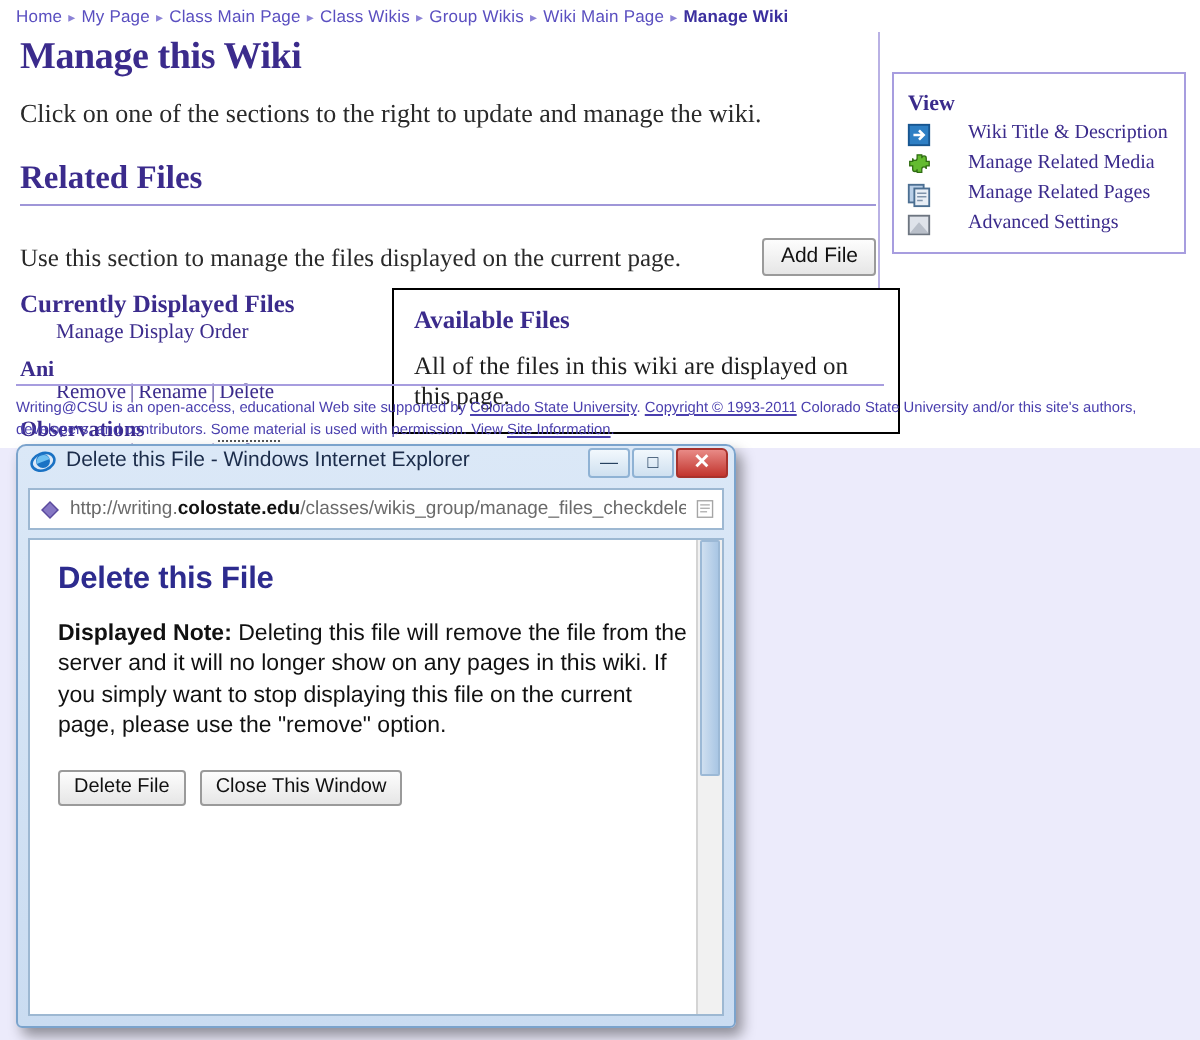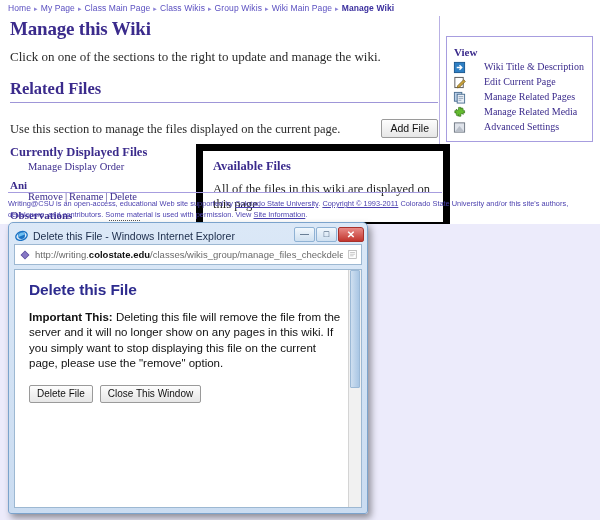--- a/index.html
+++ b/index.html
@@ -98,21 +98,21 @@
   }
   .file-actions a { color:#3b2b8c; text-decoration:none; }
   .file-actions .pipe { color:#3b2b8c; margin:0 2px; }
   .file-actions a.focused {
     outline:1px dotted #555; padding:0 1px;
   }
 
   
   #available-box {
     position:absolute; left:186px; top:-1px; width:254px;
-    border:7px solid #000000;
+    border:1px solid #000000;
     background:#fff;
     padding:8px 10px 10px 10px;
   }
   #available-box h3 { margin:0; font-size:12.5px; font-weight:bold; color:#3b2b8c; }
   #available-box p  { margin:8px 0 0 0; font-size:12.5px; color:#1f1f1f; }
 
   
   #view-panel {
     position:absolute; right:7px; top:36px; width:147px;
     border:1px solid #a79ddf; background:#fff;
@@ -152,21 +152,21 @@
     width:360px; height:292px;
     background:linear-gradient(#dbe8f7,#cadcf1);
     border:1px solid #7ba3cc;
     border-radius:5px 5px 3px 3px;
     padding:1px;
     box-shadow:3px 4px 7px rgba(0,0,0,0.40);
   }
   #ie-inner { width:100%; height:100%; position:relative; }
 
   #ie-titlebar {
-    height:19px; display:flex; align-items:flex-end;
+    height:19px; display:flex; align-items:flex-start;
     padding:0 2px 1px 5px; gap:5px;
   }
   #ie-logo { width:13px; height:13px; flex:0 0 13px; }
   #ie-title {
     font-family:"Liberation Sans", sans-serif;
     font-size:10.5px; color:#1b2c4a; font-weight:normal;
     flex:1; white-space:nowrap; overflow:hidden;
   }
   .wbtns { display:flex; gap:1px; align-items:center; }
   .wbtn {
@@ -280,38 +280,31 @@
     <div id="view-items">
         <div class="vitem">
           <svg class="vicon" viewBox="0 0 14 14">
             <rect x="1.5" y="1.5" width="11" height="11" fill="#2e7fc4" stroke="#17558f"></rect>
             <path d="M4 7h5M7 4.5 9.5 7 7 9.5" stroke="#fff" stroke-width="1.4" fill="none"></path>
           </svg>
           <span class="vlabel">Wiki Title &amp; Description</span>
         </div>
         <div class="vitem">
           <svg class="vicon" viewBox="0 0 14 14">
-            <rect x="2" y="1.5" width="9" height="11" fill="#fff" stroke="#555"></rect>
-            <path d="M5 10.5 11.5 4l1.8 1.8L6.8 12.3l-2.3.5z" fill="#c8a23c" stroke="#6a5216" stroke-width=".7"></path>
+            <path d="M6 1.5h2.5v1.8a1.2 1.2 0 1 1 2.4 0V5h1.6v2.5h-1.6v1.7a1.2 1.2 0 1 0-2.4 0v1.8H6V9.3a1.2 1.2 0 1 1-2.4 0V7.5H2V5h1.6V3.3A1.2 1.2 0 1 0 6 3.3z" fill="#63bb2f" stroke="#2f6d12" stroke-width=".7"></path>
           </svg>
-          <span class="vlabel">Edit Current Page</span>
+          <span class="vlabel">Manage Related Media</span>
         </div>
         <div class="vitem">
           <svg class="vicon" viewBox="0 0 14 14">
             <rect x="1.5" y="1.5" width="8" height="9.5" fill="#b9cfe8" stroke="#4c6f92"></rect>
             <rect x="4.5" y="3.5" width="8" height="9.5" fill="#e8eef6" stroke="#4c6f92"></rect>
             <path d="M6 6h5M6 8h5M6 10h3" stroke="#7f93ab" stroke-width=".8"></path>
           </svg>
           <span class="vlabel">Manage Related Pages</span>
-        </div>
-        <div class="vitem">
-          <svg class="vicon" viewBox="0 0 14 14">
-            <path d="M6 1.5h2.5v1.8a1.2 1.2 0 1 1 2.4 0V5h1.6v2.5h-1.6v1.7a1.2 1.2 0 1 0-2.4 0v1.8H6V9.3a1.2 1.2 0 1 1-2.4 0V7.5H2V5h1.6V3.3A1.2 1.2 0 1 0 6 3.3z" fill="#63bb2f" stroke="#2f6d12" stroke-width=".7"></path>
-          </svg>
-          <span class="vlabel">Manage Related Media</span>
         </div>
         <div class="vitem">
           <svg class="vicon" viewBox="0 0 14 14">
             <rect x="1.5" y="2" width="11" height="10" fill="#dfe3ea" stroke="#6d7580"></rect>
             <path d="M2 11.5 7 5.5l5.2 6z" fill="#b9bfc9"></path>
           </svg>
           <span class="vlabel">Advanced Settings</span>
         </div>
       </div>
   </div>
@@ -359,21 +352,21 @@
         <rect x="4.5" y="4.5" width="7" height="1" fill="#999"></rect>
         <rect x="4.5" y="7" width="7" height="1" fill="#999"></rect>
         <rect x="4.5" y="9.5" width="5" height="1" fill="#999"></rect>
       </svg>
     </div>
 
     <div id="ie-viewport">
       <div id="ie-doc">
         <h1 id="dlg-title">Delete this File</h1>
         <p id="dlg-note">
-          <b>Important This:</b><span> Deleting this file will remove the file from the server and it will no longer show on any pages in this wiki. If you simply want to stop displaying this file on the current page, please use the "remove" option.</span>
+          <b>Displayed Note:</b><span> Deleting this file will remove the file from the server and it will no longer show on any pages in this wiki. If you simply want to stop displaying this file on the current page, please use the "remove" option.</span>
         </p>
         <div id="dlg-buttons">
           <button class="winbtn">Delete File</button>
           <button class="winbtn">Close This Window</button>
         </div>
       </div>
       <div id="ie-scroll">
         <div class="thumb"></div>
       </div>
     </div>

